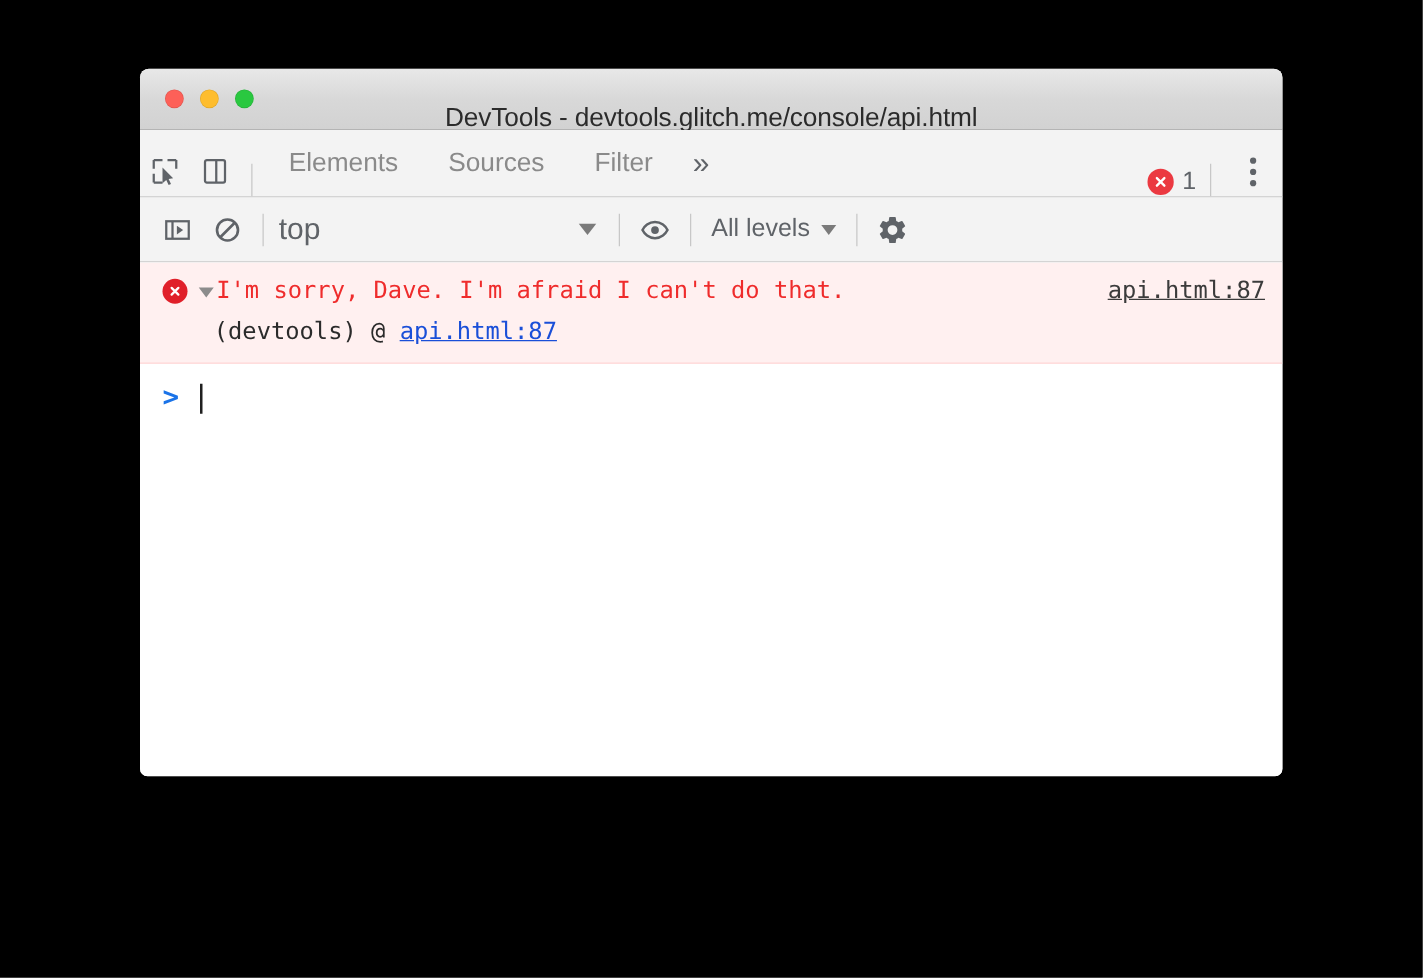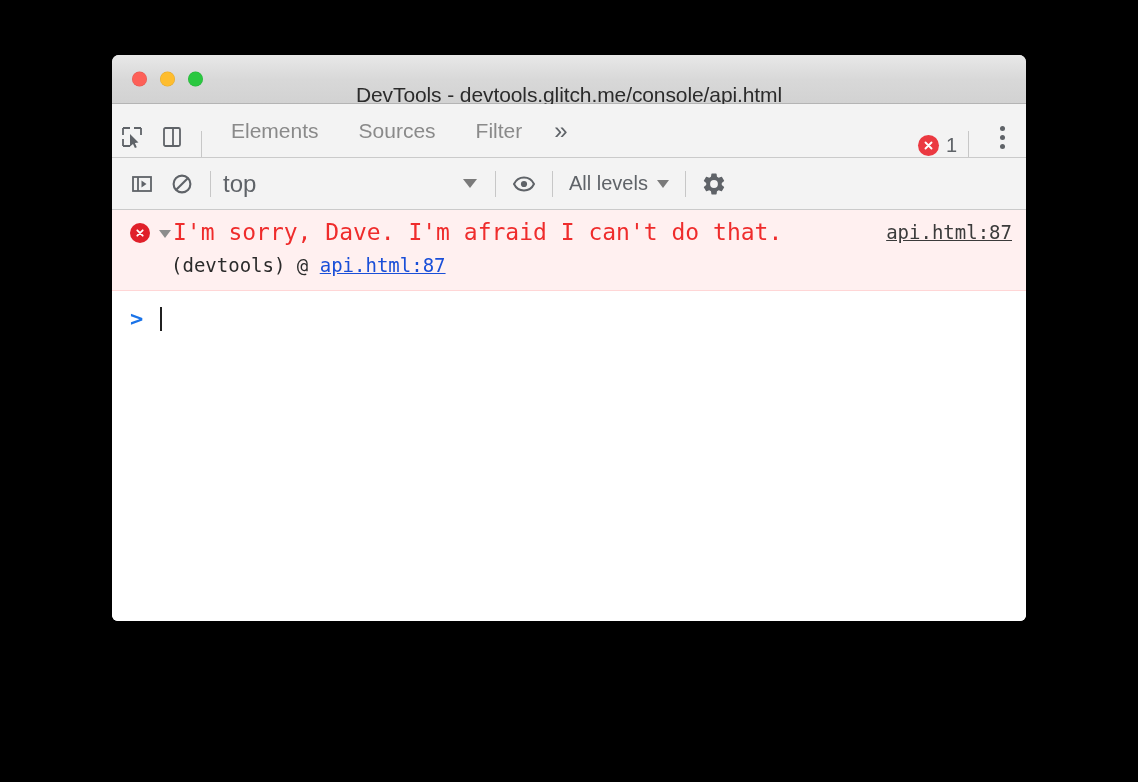--- a/index.html
+++ b/index.html
@@ -252,21 +252,21 @@
   .disclosure {
     width: 0; height: 0;
     border-left: 6px solid transparent;
     border-right: 6px solid transparent;
     border-top: 8px solid #8c8c8c;
     flex: none;
     margin: 10px 2px 0 9px;
   }
   .msg-text {
     font-family: "DejaVu Sans Mono", monospace;
-    font-size: 23px;
+    font-size: 19px;
     line-height: 25px;
     color: #ef2c2c;
     white-space: pre;
     flex: 0 1 auto;
   }
   .msg-spacer { flex: 1 1 auto; min-width: 20px; }
   .source-link {
     font-family: "DejaVu Sans Mono", monospace;
     font-size: 19px;
     line-height: 25px;

